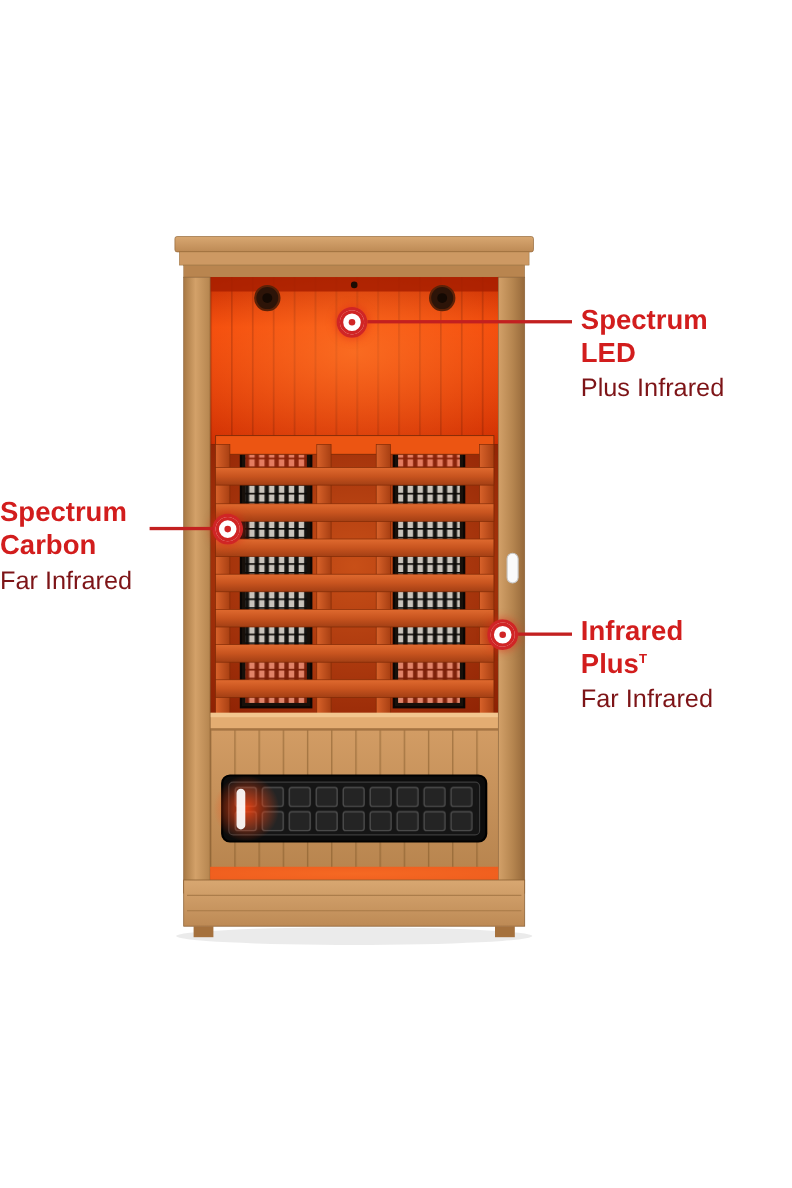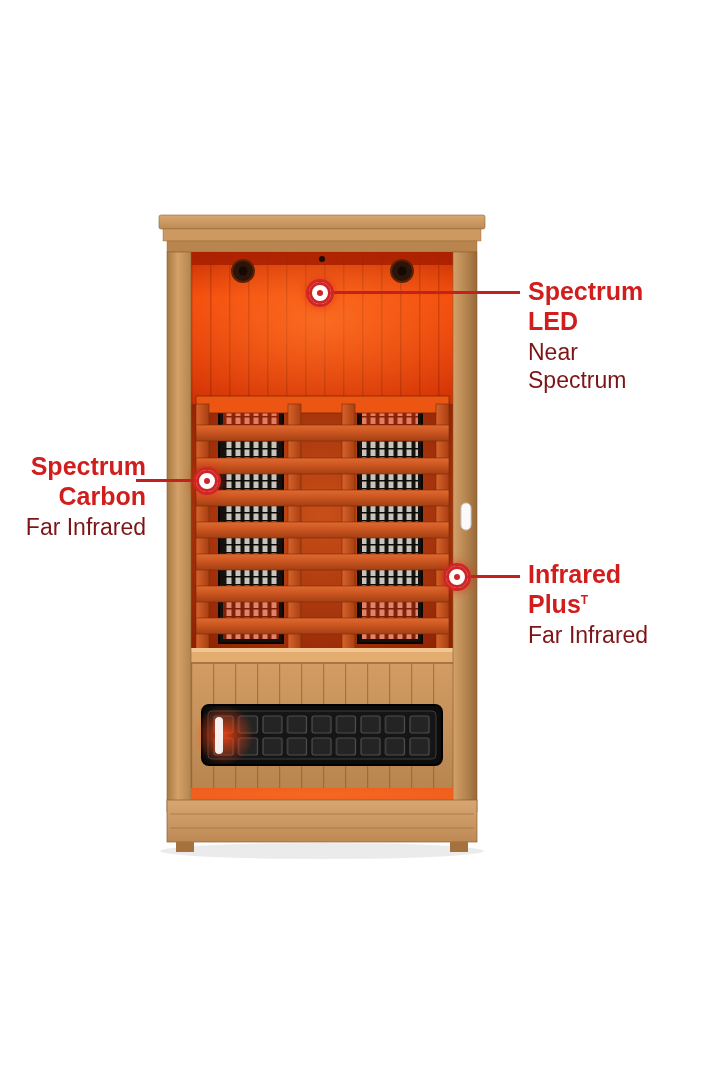--- a/index.html
+++ b/index.html
@@ -16,21 +16,21 @@
   .callout-text { position:absolute; }
   .callout-title {
     font-size:25px; font-weight:700; line-height:1.2;
     color:var(--callout-title,#d21d1d);
   }
   .callout-title sup { font-size:12px; vertical-align:super; font-weight:700; }
   .callout-sub {
     font-size:23px; font-weight:400; line-height:1.2; margin-top:3px;
     color:var(--callout-subtitle,#7d1417);
   }
-  .align-right { text-align:right;margin-left:16px; }
+  .align-right { text-align:left; }
 
   
   .leader { position:absolute; height:3px; background:var(--callout-line,#c32020); }
 
   
   .target {
     position:absolute; width:28px; height:28px; border-radius:50%;
     border:3px solid var(--target-ring,#d02525);
     background:rgba(255,255,255,0.88);
     box-shadow:0 0 8px 1px rgba(220,40,20,0.55);
@@ -196,21 +196,21 @@
     </g>
 
     <rect x="461" y="503" width="10" height="27" rx="5" fill="#fafafa" stroke="#c8c8c8" stroke-width="1"></rect>
   </svg>
 
   <div>
     <span class="target" style="left:306px; top:279px;"></span>
     <span class="leader" style="left:334px; top:291px; width:186px;"></span>
     <div class="callout-text" style="left:528px; top:276px;">
       <div class="callout-title">Spectrum LED</div>
-      <div class="callout-sub">Near Spectrum</div>
+      <div class="callout-sub">Plus Infrared</div>
     </div>
   </div>
 
   <div>
     <span class="target" style="left:193px; top:467px;"></span>
     <span class="leader" style="left:136px; top:479px; width:58px;"></span>
     <div class="callout-text align-right" style="left:0px; top:451px; width:130px;">
       <div class="callout-title">Spectrum Carbon</div>
       <div class="callout-sub">Far Infrared</div>
     </div>

